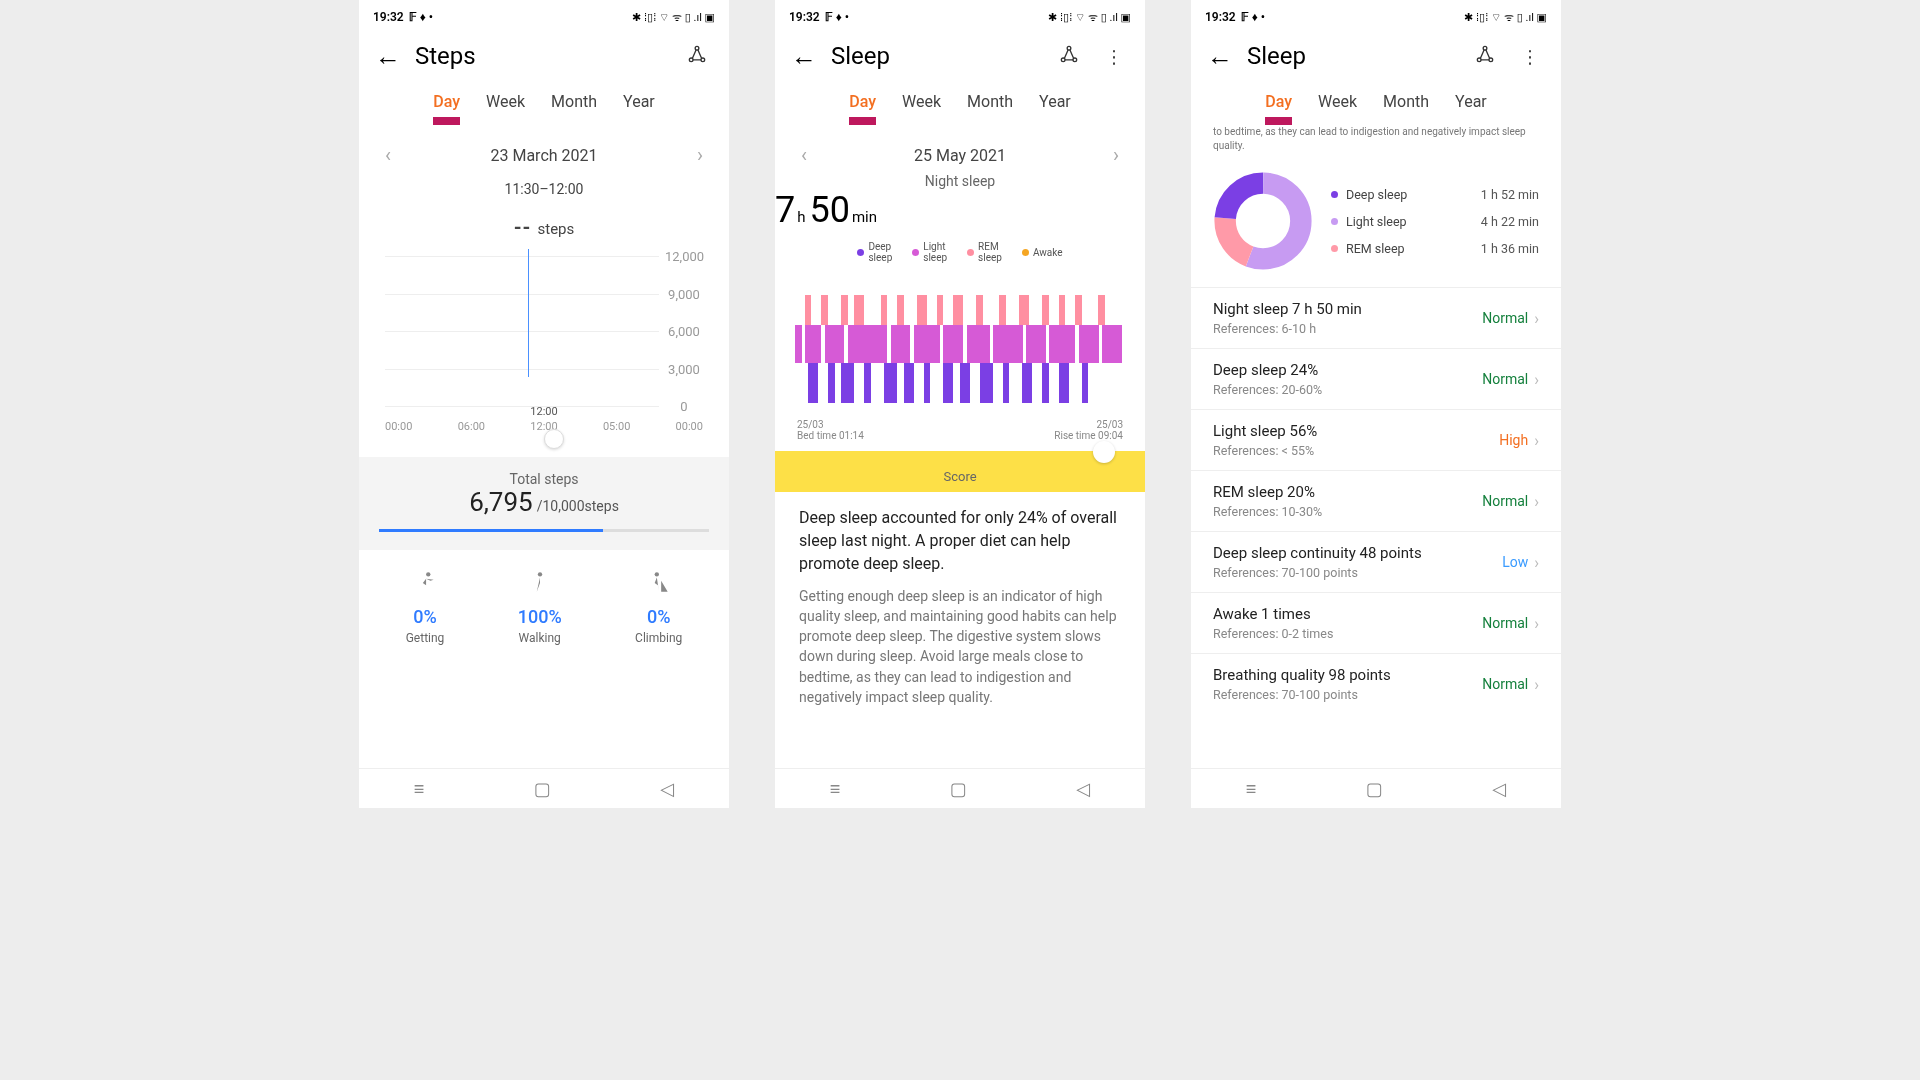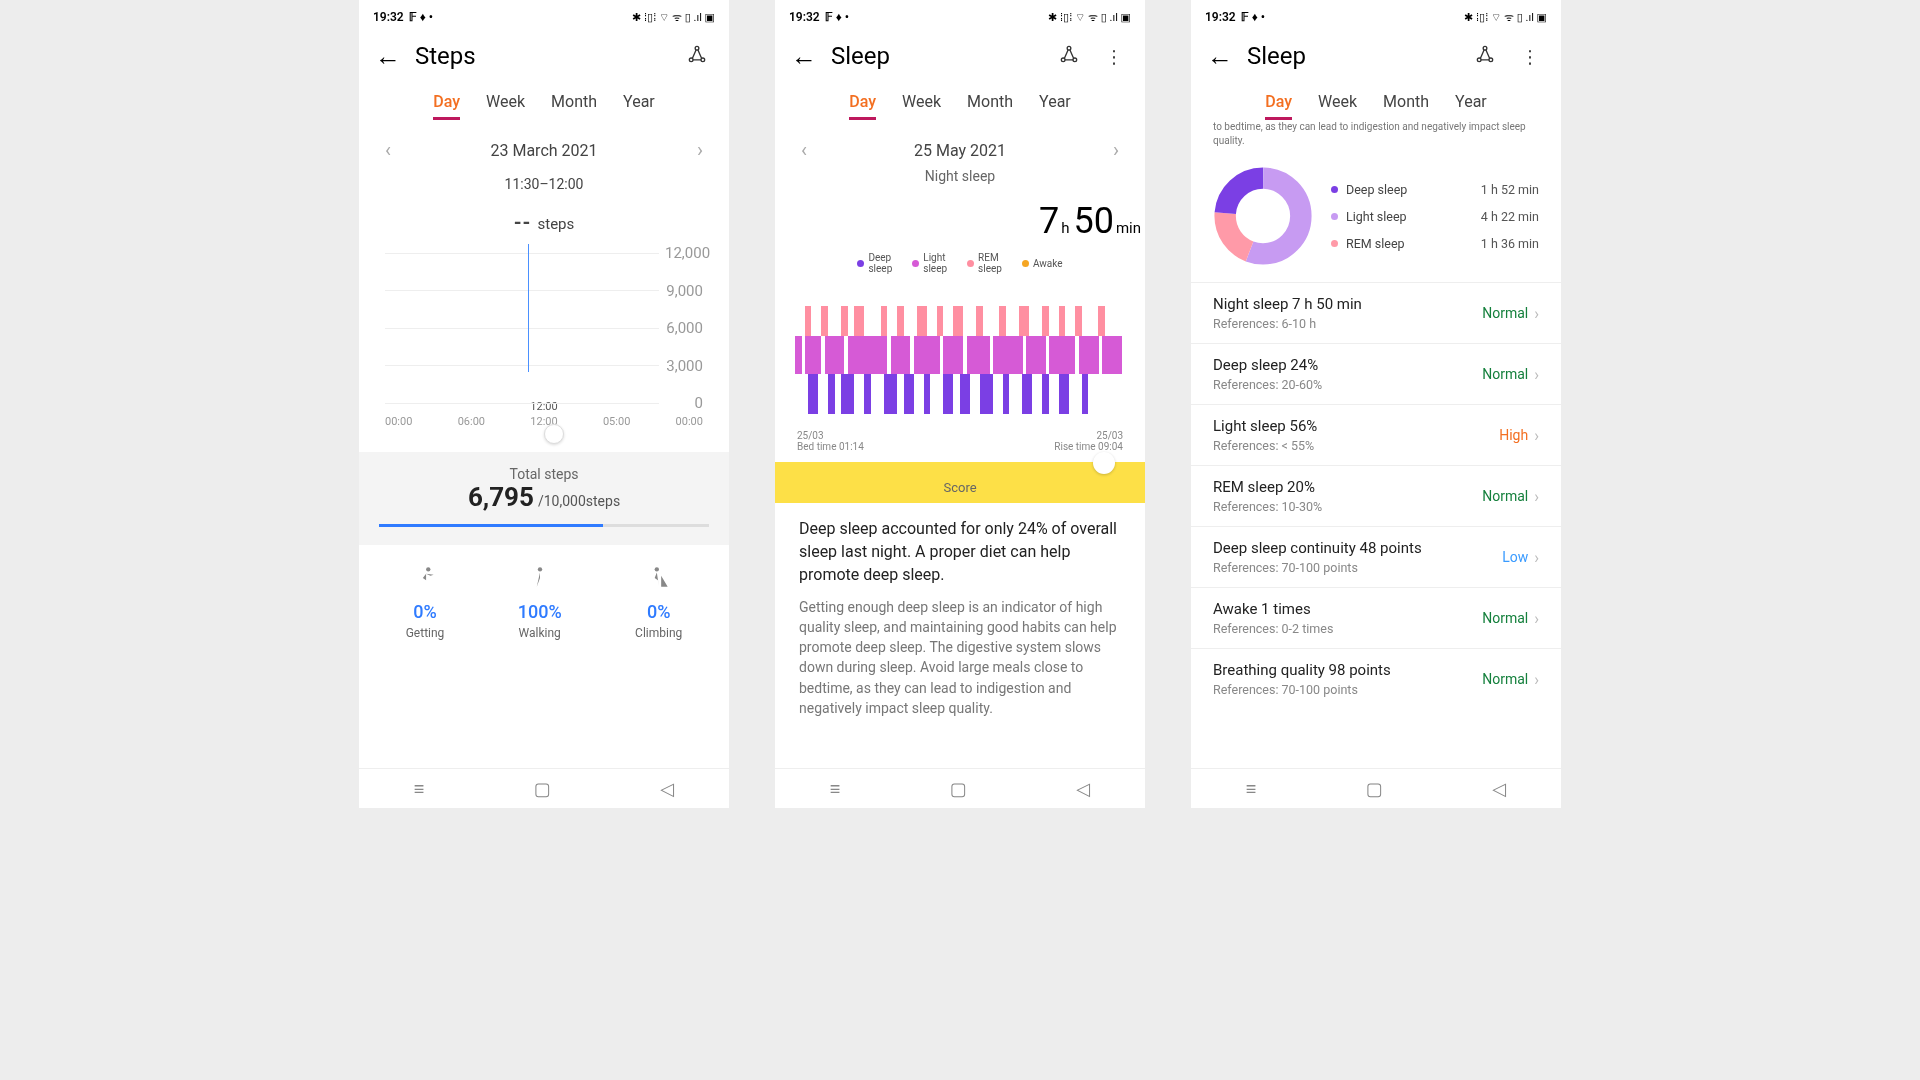--- a/index.html
+++ b/index.html
@@ -10,53 +10,53 @@
   .status .left{display:flex;align-items:center;gap:5px;font-weight:600}
   .status .right{display:flex;align-items:center;gap:3px;font-size:11px}
   
   .hdr{display:flex;align-items:center;padding:14px 16px 8px 16px;gap:14px}
   .back{font-size:26px;line-height:1;cursor:pointer}
   .title{font-size:24px;font-weight:400;flex:1}
   .hdr-ic{font-size:18px;color:#333;padding:0 6px;cursor:pointer}
   
   .tabs{display:flex;gap:26px;justify-content:center;padding:14px 0 0 0;font-size:16px;color:#444}
   .tab{padding-bottom:6px;cursor:pointer}
-  .tab.active{color:#f36f21;border-bottom:3px solid #be185d;font-weight:500}
+  .tab.active{color:#f36f21;border-bottom:8px solid #be185d;font-weight:500}
   
   .datenav{display:flex;align-items:center;justify-content:space-between;padding:18px 26px 0 26px;color:#aaa;font-size:20px}
   .datenav .date{color:#444;font-size:16px}
   
   .body{flex:1;overflow:hidden;display:flex;flex-direction:column}
   
   .subline{text-align:center;font-size:14px;color:#444;margin-top:14px}
   .bigsteps{text-align:center;font-size:15px;color:#444;margin-top:18px}
   .bigsteps .dash{font-size:20px;font-weight:700;letter-spacing:1px;margin-right:6px}
   .ygrid{position:relative;height:150px;margin:10px 26px 0 26px}
   .ygrid .row{position:absolute;left:0;right:0;display:flex;align-items:center}
   .ygrid .row .ln{flex:1;border-top:1px solid #eee;height:0}
-  .ygrid .row .lab{width:44px;text-align:right;font-size:15px;color:#999;padding-left:6px}
+  .ygrid .row .lab{width:44px;text-align:center;font-size:13px;color:#999;padding-left:6px}
   .ygrid .cursor{position:absolute;left:45%;top:0;bottom:22px;width:1px;background:#4a90ff}
   .xaxis{display:flex;justify-content:space-between;padding:2px 26px 0 26px;font-size:11px;color:#999}
   .slider-knob{width:20px;height:20px;border-radius:50%;background:#fff;border:1px solid #ddd;box-shadow:0 1px 3px rgba(0,0,0,.15);margin:-4px auto 0 auto;position:relative;left:10px}
   .total-card{background:#f4f4f4;margin-top:8px;padding:14px 0 18px 0;text-align:center}
   .total-card .lbl{font-size:14px;color:#666}
-  .total-card .val{font-size:26px;font-weight:700;color:#222;margin-top:4px}
+  .total-card .val{font-size:26px;font-weight:400;color:#222;margin-top:4px}
   .total-card .goal{font-size:14px;color:#555;font-weight:400}
   .progress{height:3px;background:#ddd;margin:12px 20px 0 20px;position:relative}
   .progress .fill{height:100%;background:#2f7bff;width:68%}
   .acts{display:flex;justify-content:space-around;padding:20px 10px 0 10px}
   .act{display:flex;flex-direction:column;align-items:center;gap:4px}
   .act .icn{font-size:24px;color:#888}
   .act .pct{font-size:18px;color:#2f7bff;font-weight:500}
   .act .name{font-size:12px;color:#666}
   
   .navbar{height:40px;border-top:1px solid #eee;display:flex;justify-content:space-around;align-items:center;color:#888;font-size:18px}
   
   .nightlbl{text-align:center;font-size:14px;color:#666;margin-top:6px}
-  .duration{text-align:right;margin-top:16px}
+  .duration{text-align:left;margin-top:0}
   .duration .n{font-size:36px;font-weight:400}
   .duration .u{font-size:15px;margin:0 4px 0 2px}
   .legend{display:flex;justify-content:center;gap:20px;margin-top:10px;font-size:10px;color:#555}
   .legend .it{display:flex;align-items:center;gap:4px}
   .dot{width:7px;height:7px;border-radius:50%;display:inline-block}
   .sleepchart{height:130px;margin:22px 20px 0 20px;position:relative;overflow:hidden}
   .sc-row{position:absolute;left:0;right:0;display:flex}
   .sc-row span{height:100%;display:inline-block}
   .sc-times{display:flex;justify-content:space-between;padding:4px 22px 0 22px;font-size:10px;color:#888}
   .sc-times .col{display:flex;flex-direction:column}

